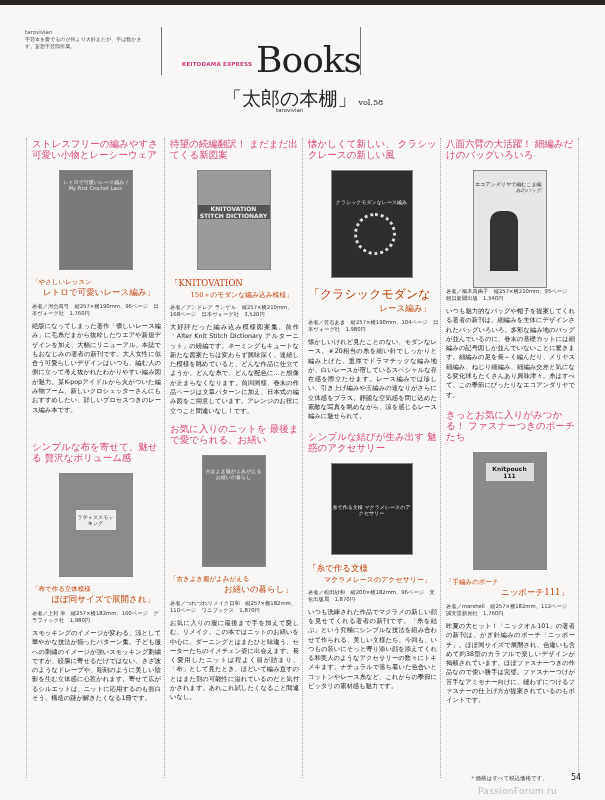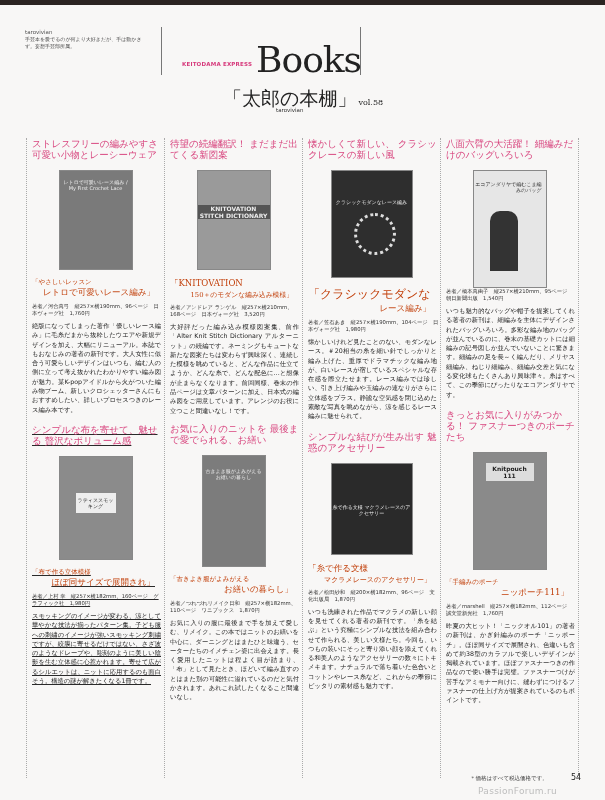--- a/index.html
+++ b/index.html
@@ -63,21 +63,21 @@
     <div class="cover" style="width:72px;height:98px;background:#7a7a7a;">
       <div class="cover-text" style="top:8px;">レトロで可愛いレース編み / My First Crochet Lace</div>
     </div>
     <div class="title-block">
       <div class="t1">「やさしいレッスン</div>
       <div class="t2">レトロで可愛いレース編み」</div>
     </div>
     <div class="meta">著者／河合真弓　縦257×横190mm、96ページ　日本ヴォーグ社　1,760円</div>
     <div class="body-text">絶版になってしまった著作「優しいレース編み」に毛糸だまから抜粋したウエアや新規デザインを加え、大幅にリニューアル。本誌でもおなじみの著者の新刊です。大人女性に似合う可愛らしいデザインはいつも、編む人の側に立って考え抜かれたわかりやすい編み図が魅力。某K-popアイドルから火がついた編み物ブーム、新しいクロシェッターさんにもおすすめしたい、詳しいプロセスつきのレース編み本です。</div>
   </div>
-  <div style="margin-top:10px;text-decoration:underline;">
+  <div style="margin-top:27px;">
     <div class="cat">シンプルな布を寄せて、魅せる 贅沢なボリューム感</div>
     <div class="cover" style="width:72px;height:102px;background:#8b8b8b;">
       <div class="cover-text" style="top:36px;background:#eee;color:#222;margin:0 16px;padding:4px 0;">ラティススモッキング</div>
     </div>
     <div class="title-block">
       <div class="t1">「布で作る立体模様</div>
       <div class="t2">ほぼ同サイズで展開され」</div>
     </div>
     <div class="meta">著者／上村 幸　縦257×横182mm、160ページ　グラフィック社　1,980円</div>
     <div class="body-text">スモッキングのイメージが変わる、涼として華やかな技法が揃ったパターン集。子ども服への刺繍のイメージが強いスモッキング刺繍ですが、絞膜に寄せるだけではない、さざ波のようなドレープや、彫刻のように美しい陰影を生む立体感に心惹かれます。寄せて広がるシルエットは、ニットに応用するのも面白そう。構造の謎が解きたくなる1冊です。</div>

